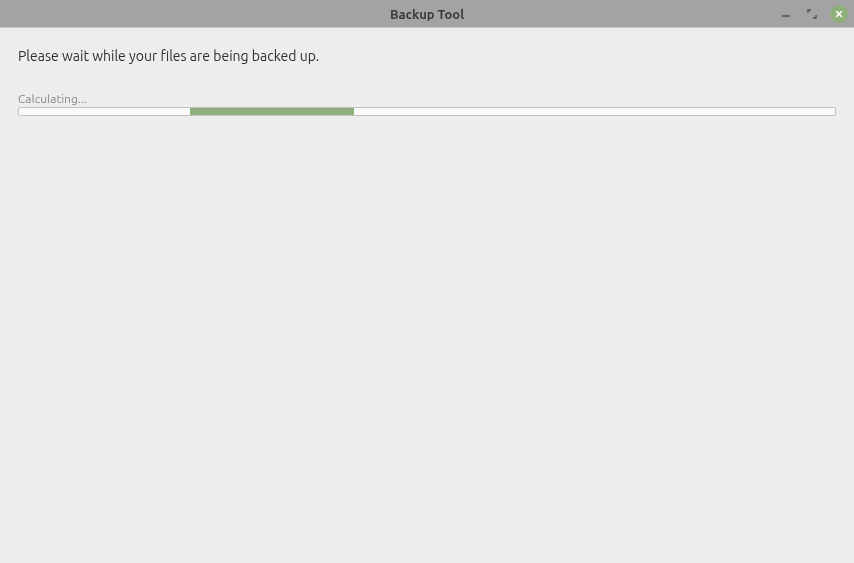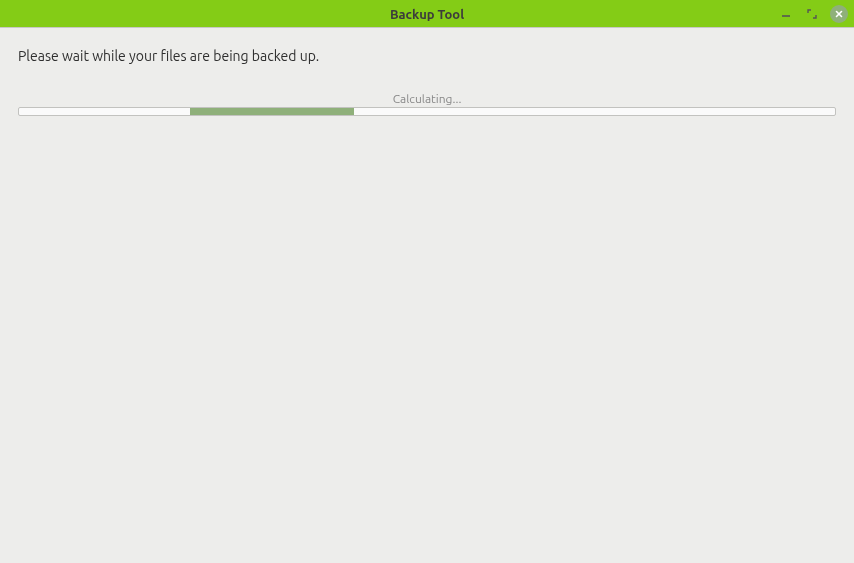--- a/index.html
+++ b/index.html
@@ -11,21 +11,21 @@
       width: 854px;
       height: 563px;
       background: #ededeb;
       font-family: "Ubuntu", "Noto Sans", "Segoe UI", sans-serif;
       font-size: 13px;
       color: #3c3c3c;
       overflow: hidden;
     }
     .titlebar {
       height: 28px;
-      background: #84cc16;
+      background: #a3a3a3;
       display: flex;
       align-items: center;
       position: relative;
       border-bottom: 1px solid #c8c8c5;
     }
     .titlebar-title {
       position: absolute;
       left: 0;
       right: 0;
       text-align: center;
@@ -66,21 +66,20 @@
     }
     .content {
       padding: 20px 18px 0 18px;
     }
     .message {
       font-size: 14px;
       color: #2e2e2e;
       margin-bottom: 28px;
     }
     .status {
-      text-align: center;
       font-size: 12px;
       color: #888;
       margin-bottom: 2px;
     }
     .progress-track {
       width: 100%;
       height: 9px;
       background: #fafafa;
       border: 1px solid #c2c2bf;
       border-radius: 2px;

